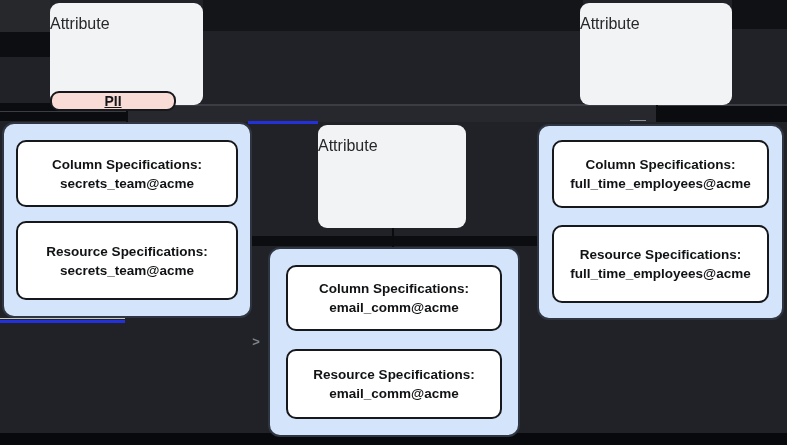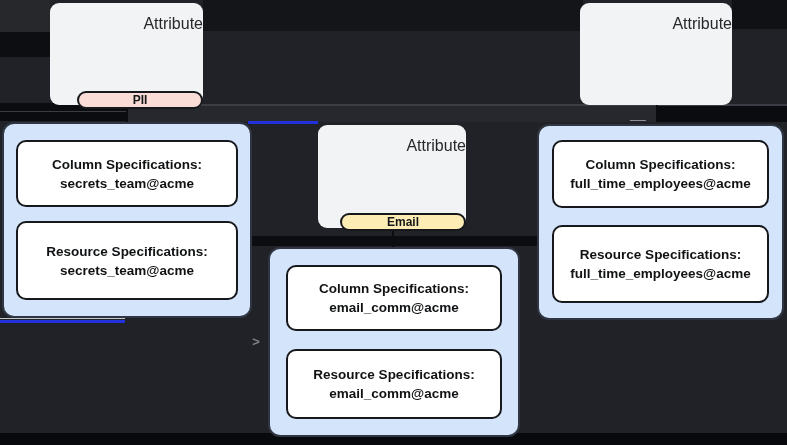--- a/index.html
+++ b/index.html
@@ -32,32 +32,32 @@
   .e-blue{background:#2231d9;}
   .e-blue-top{left:248px;top:121px;width:70px;height:3px;}
   .e-blue-bot{left:0;top:320px;width:125px;height:3px;}
   .e-light-bot{left:0;top:318px;width:125px;height:1px;background:#c3c7ce;}
   .e-arrow{left:249px;top:334px;width:14px;height:16px;color:#7e848d;
     font-size:13px;font-weight:bold;line-height:16px;text-align:center;}
 
   
   .attr-node{
     position:absolute;background:#f2f3f5;border-radius:9px;
-    display:flex;flex-direction:column;align-items:flex-end;gap:48px;
+    display:flex;flex-direction:column;align-items:flex-start;gap:48px;
   }
   .attr-pii{left:50px;top:3px;width:153px;height:102px;}
   .attr-email{left:318px;top:125px;width:148px;height:103px;}
   .attr-financial{left:580px;top:3px;width:152px;height:102px;}
   .attr-title{
     margin-top:11px;font-size:16px;color:#26282a;line-height:20px;
   }
   .attr-badge{
     margin-top:9px;width:122px;height:46px;border:2px solid #16181b;
     border-radius:9px;display:flex;align-items:center;justify-content:center;
-    font-size:12px;font-weight:bold;color:#141619;
+    font-size:14px;font-weight:bold;color:#141619;text-decoration:underline;
   }
 
   
   .spec-container{
     position:absolute;background:#d4e4fb;border:2px solid #2f3642;
     border-radius:12px;box-sizing:border-box;
     display:flex;flex-direction:column;
   }
   .sc-pii{left:2px;top:122px;width:250px;height:196px;padding:16px 12px;gap:14px;}
   .sc-email{left:268px;top:247px;width:252px;height:190px;padding:16px 16px;gap:18px;}
@@ -104,21 +104,20 @@
   <div class="edge e-blue e-blue-bot"></div>
   <div class="edge e-arrow">&gt;</div>
 
   <div class="attr-node attr-pii">
     <div class="attr-title">Attribute</div>
     <div class="attr-badge" style="background: rgb(250, 220, 215);">PII</div>
   </div>
 
   <div class="attr-node attr-email">
     <div class="attr-title">Attribute</div>
-    <div class="attr-badge" style="background: rgb(253, 236, 179);">Email</div>
   </div>
 
   <div class="attr-node attr-financial">
     <div class="attr-title">Attribute</div>
   </div>
 
   <div class="spec-container sc-pii">
     <div class="spec-box b1">
       <div class="spec-line">Column Specifications:</div>
       <div class="spec-line">secrets_team@acme</div>

